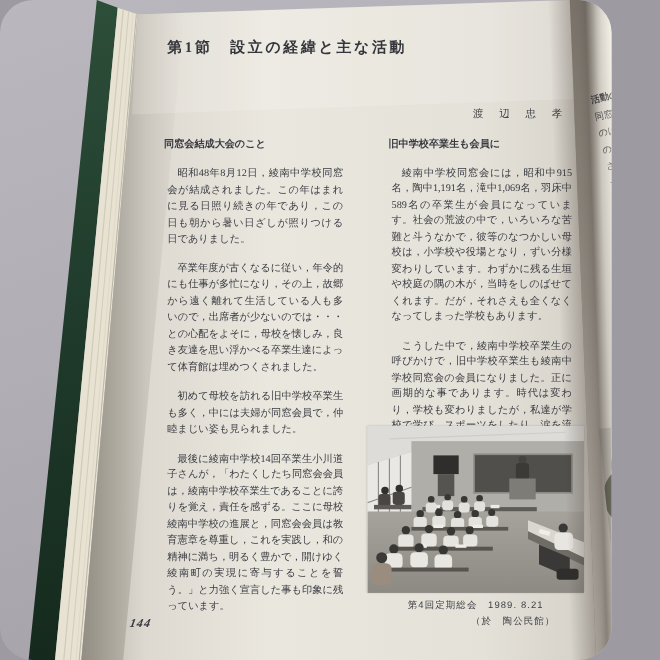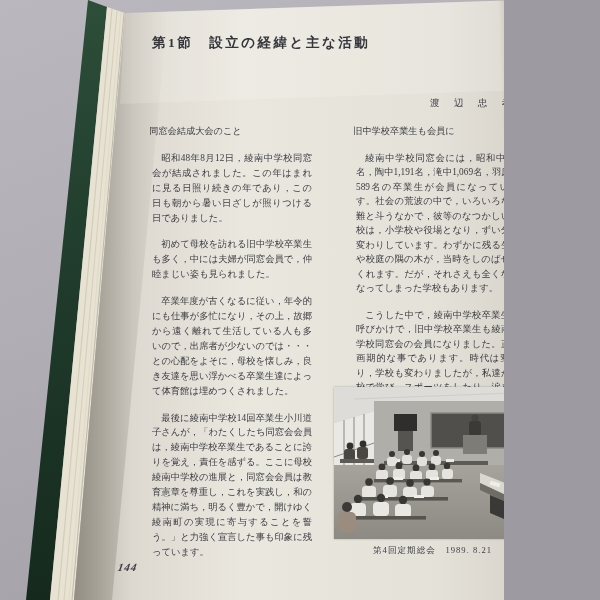--- a/index.html
+++ b/index.html
@@ -1,35 +1,35 @@
 <!DOCTYPE html>
 <html><head>
 <meta charset="utf-8">
 <style>
   html,body{margin:0;padding:0;background:#9d9aa1;}
-  .scene{position:relative;width:504px;height:600px;overflow:hidden;
+  .scene{position:relative;width:556px;height:600px;overflow:hidden;
          background:linear-gradient(160deg,#bab7be 0%,#b0adb4 45%,#a19ea5 100%);
-         font-family:"Liberation Serif","DejaVu Serif",serif;}
+         font-family:"Liberation Serif","DejaVu Serif",serif;border-radius:30px;}
   .layer{position:absolute;left:0;top:0;}
   
   .section-title{position:absolute;left:152px;top:34px;width:320px;
     font-size:13.5px;font-weight:700;letter-spacing:2.5px;color:#35363c;}
   .author{position:absolute;left:394px;top:97px;width:140px;
     font-size:9.5px;letter-spacing:6px;color:#3b3c42;margin-left:36px;}
   .col{position:absolute;top:124px;font-size:9.3px;line-height:14.9px;
     color:#3a3b41;text-align:justify;}
   .col-left{left:140px;width:184px;}
   .col-right{left:344px;width:188px;line-height:14.5px;}
   .para{margin:12px;text-indent:1em;}
-  .col-heading{margin:0;text-indent:1em;font-weight:400;
+  .col-heading{margin:0;text-indent:1em;font-weight:700;
     font-family:"Liberation Sans","DejaVu Sans",sans-serif;font-size:9.2px;}
   .photo-frame{position:absolute;left:334px;top:387px;width:197px;height:152px;
     box-shadow:0 0 2px rgba(60,55,45,.35);}
   .caption{position:absolute;left:334px;width:197px;text-align:center;
-    font-family:Liberation Serif, serif;
+    font-family:Liberation Sans, sans-serif;
     font-size:8.6px;color:#3c3d43;letter-spacing:1px;}
   .caption.l1{top:545px;}
   .caption.l2{top:559px;padding-left:34px;}
   .pagenum{position:absolute;left:118px;top:561px;font-size:11px;
     font-style:italic;font-weight:700;color:#3a3b40;transform:skewX(-10deg);
     letter-spacing:1px;}
   
   .right-page-clip{position:absolute;left:536px;top:0;width:64px;height:600px;
     overflow:hidden;}
   .strip-rot{position:absolute;left:0px;top:86px;width:130px;
@@ -106,22 +106,22 @@
     <polygon points="125,13 518,0 522,90 120,104" fill="rgba(255,255,250,0.16)"></polygon>
   </svg>
 
   <div class="section-title">第1節　設立の経緯と主な活動</div>
 
   <div class="author">渡 辺 忠 孝</div>
 
   <div class="col col-left">
     <p class="col-heading">同窓会結成大会のこと</p>
     <p class="para">昭和48年8月12日，綾南中学校同窓会が結成されました。この年はまれに見る日照り続きの年であり，この日も朝から暑い日ざしが照りつける日でありました。</p>
+    <p class="para">卒業年度が古くなるに従い，年令的にも仕事が多忙になり，その上，故郷から遠く離れて生活している人も多いので，出席者が少ないのでは・・・との心配をよそに，母校を懐しみ，良き友達を思い浮かべる卒業生達によって体育館は埋めつくされました。</p>
     <p class="para">初めて母校を訪れる旧中学校卒業生も多く，中には夫婦が同窓会員で，仲睦まじい姿も見られました。</p>
-    <p class="para">卒業年度が古くなるに従い，年令的にも仕事が多忙になり，その上，故郷から遠く離れて生活している人も多いので，出席者が少ないのでは・・・との心配をよそに，母校を懐しみ，良き友達を思い浮かべる卒業生達によって体育館は埋めつくされました。</p>
     <p class="para">最後に綾南中学校14回卒業生小川道子さんが，「わたくしたち同窓会会員は，綾南中学校卒業生であることに誇りを覚え，責任を感ずる。ここに母校綾南中学校の進展と，同窓会会員は教育憲章を尊重し，これを実践し，和の精神に満ち，明るく豊かで，開けゆく綾南町の実現に寄与することを誓う。」と力強く宣言した事も印象に残っています。</p>
   </div>
 
   <div class="col col-right">
     <p class="col-heading">旧中学校卒業生も会員に</p>
     <p class="para">綾南中学校同窓会には，昭和中915名，陶中1,191名，滝中1,069名，羽床中589名の卒業生が会員になっています。社会の荒波の中で，いろいろな苦難と斗うなかで，彼等のなつかしい母校は，小学校や役場となり，ずい分様変わりしています。わずかに残る生垣や校庭の隅の木が，当時をしのばせてくれます。だが，それさえも全くなくなってしまった学校もあります。</p>
     <p class="para">こうした中で，綾南中学校卒業生の呼びかけで，旧中学校卒業生も綾南中学校同窓会の会員になりました。正に画期的な事であります。時代は変わり，学校も変わりましたが，私達が学校で学び，スポーツをしたり，涙を流したり，した青春の思い出は，生涯，決して消える事はありません。</p>
   </div>
 
   <div class="photo-frame">
@@ -212,20 +212,21 @@
       <rect x="176" y="103" width="10" height="4" fill="#f0eeea" transform="rotate(16 181 105)"></rect>
       <polygon points="156,108 184,120 184,138 156,126" fill="#3b3937"></polygon>
 
       <circle cx="178" cy="93" r="4.2" fill="#3a3836"></circle>
       <rect x="170" y="97" width="17" height="16" rx="4" fill="#e8e6e1"></rect>
       <rect x="172" y="130" width="20" height="10" rx="3" fill="#2f2e2c"></rect>
     </svg>
   </div>
 
   <div class="caption l1">第4回定期総会　1989. 8.21</div>
+  <div class="caption l2">（於　陶公民館）</div>
 
   <div class="pagenum">144</div>
 
   <div class="right-page-clip">
     <div class="strip-rot">
       <div class="strip-line">活動のあらまし</div>
       <div class="strip-line">同窓会が結成されて15</div>
       <div class="strip-line">のは会員名簿の発行</div>
       <div class="strip-line">の名，住所，職業な</div>
       <div class="strip-line">さを体験しながら，</div>

